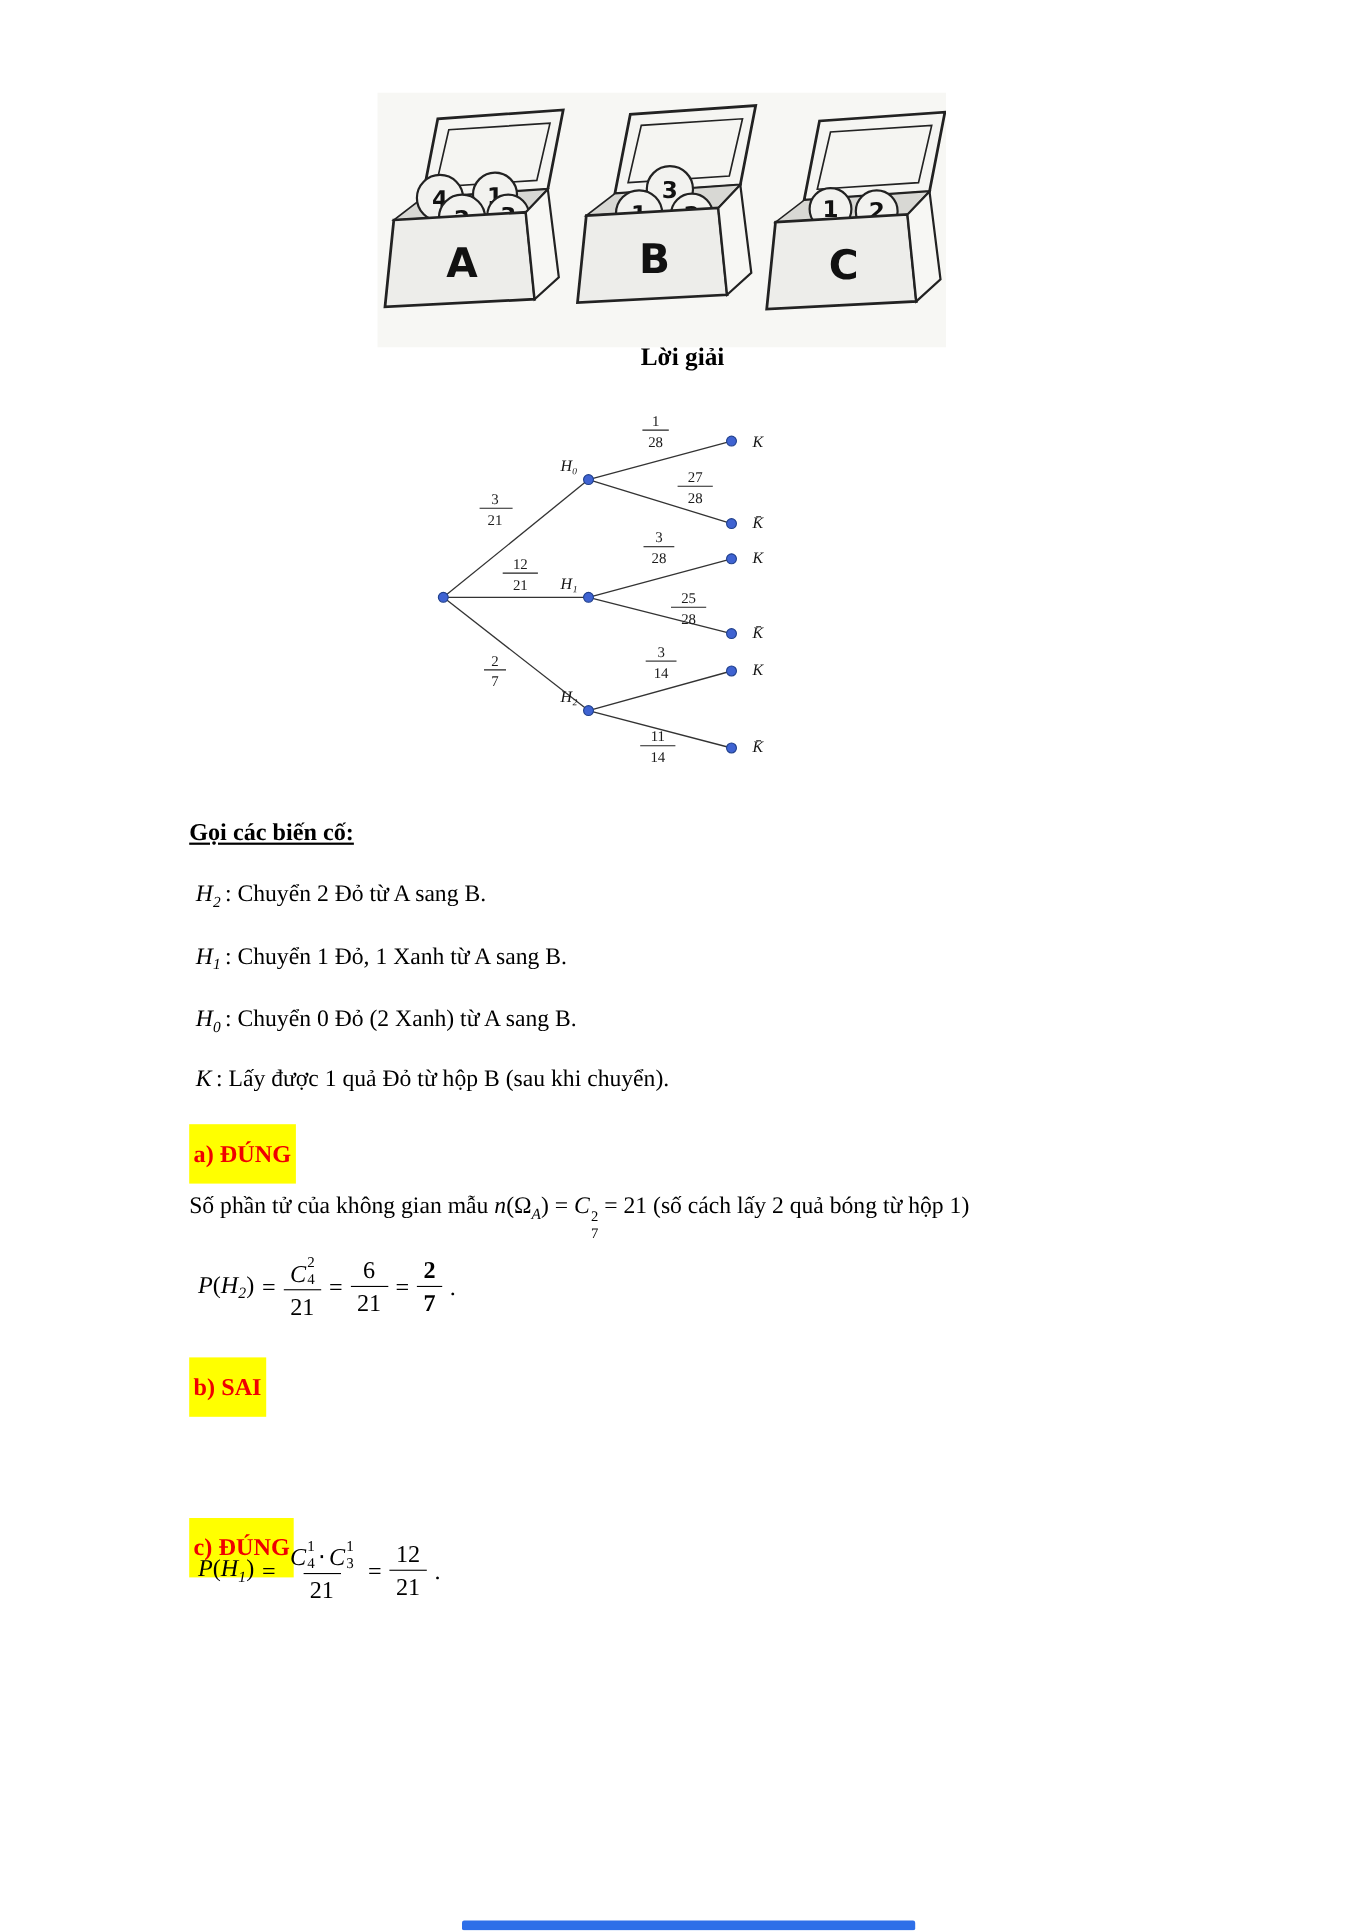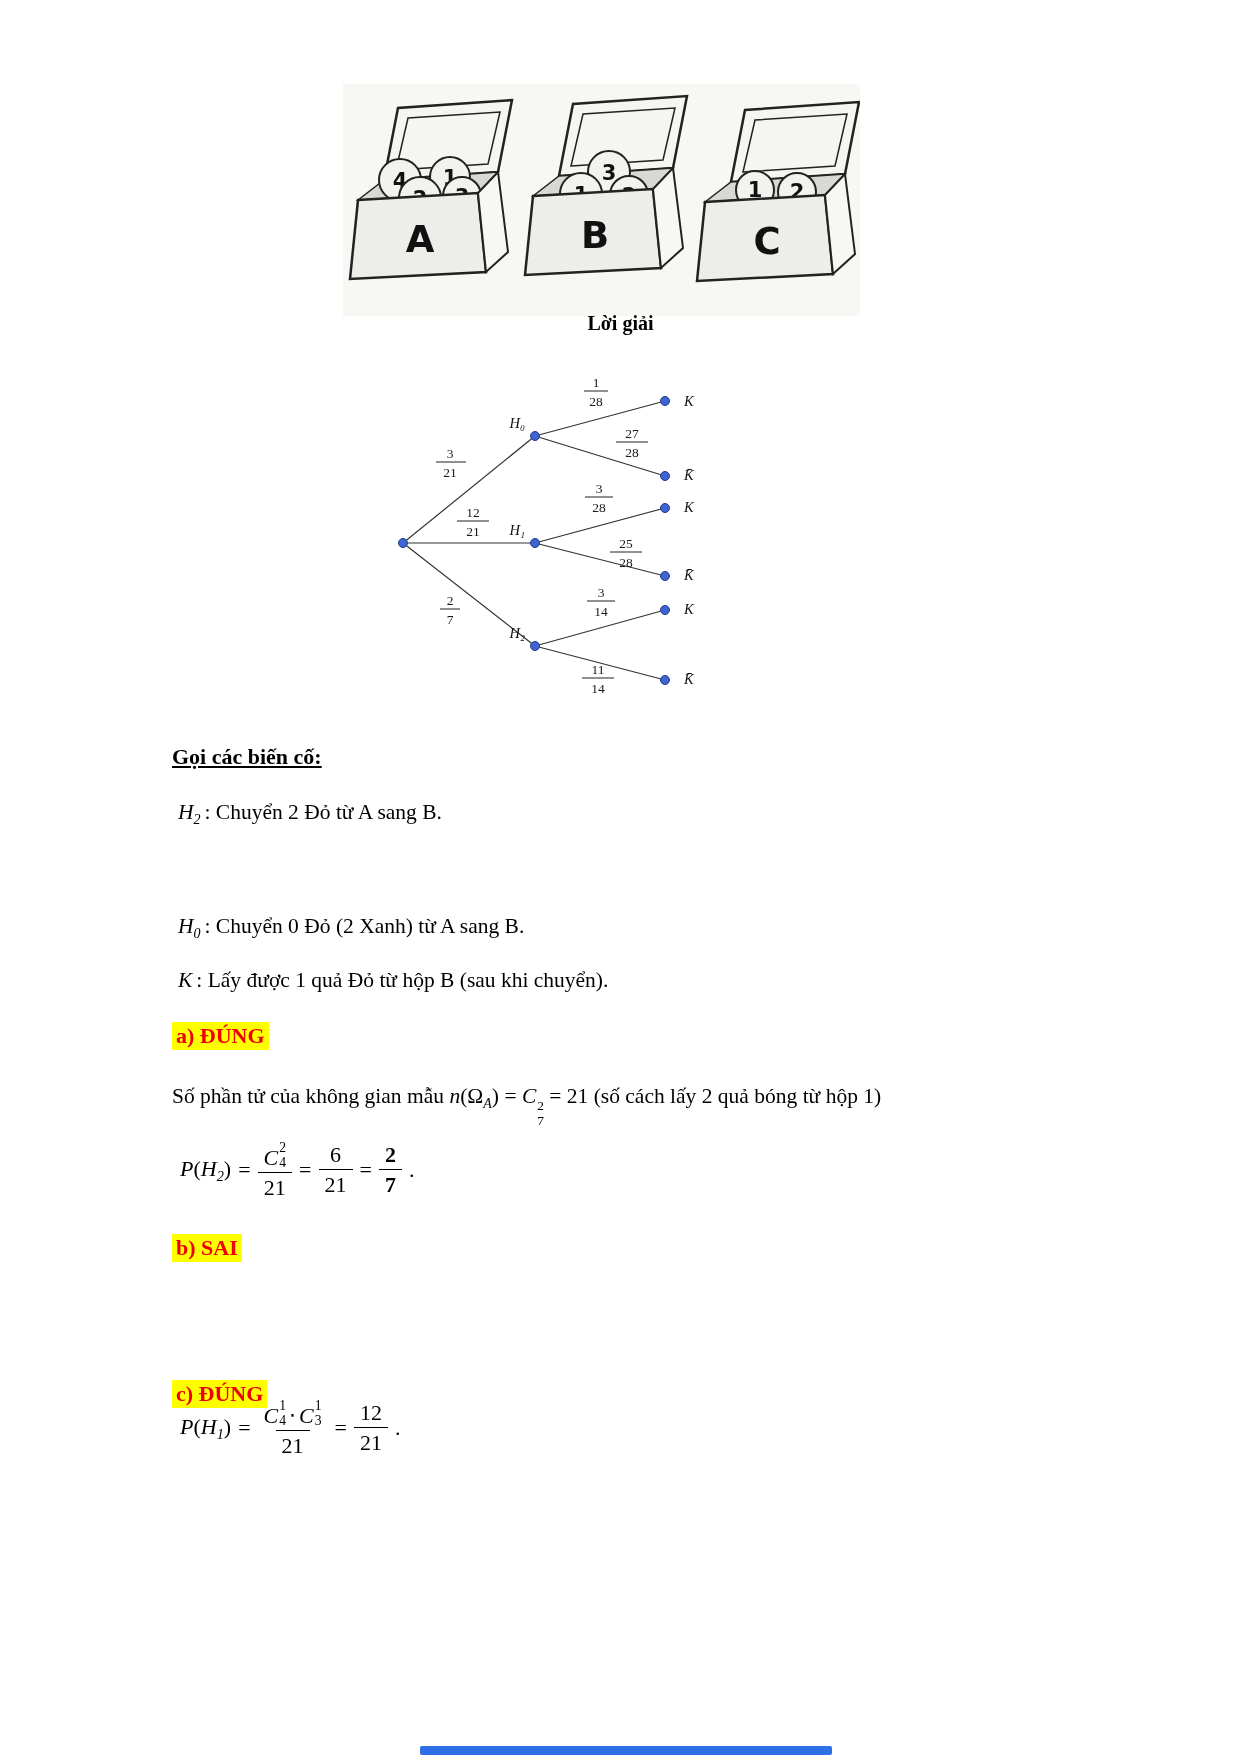--- a/index.html
+++ b/index.html
@@ -1,24 +1,24 @@
 <!DOCTYPE html>
 <html><head>
 <meta charset="utf-8">
 <style>
   html,body { margin:0; padding:0; background:#ffffff; }
   .page { position:relative; width:1241px; height:1755px; background:#ffffff;
           font-family:"Liberation Serif", serif; color:#000; overflow:hidden; }
   .abs { position:absolute; }
 
-  .title { left:0; top:312px; width:100%; text-align:center; font-weight:bold; font-size:20px; }
+  .title { left:0; top:312px; width:100%; text-align:center; font-weight:bold; font-size:23px; }
 
   .heading { font-weight:bold; font-size:22px;text-decoration:underline; }
   .hl { display:inline-block; background:#ffff00; color:#f00000; font-weight:bold;
-        font-size:22px; padding:1px 4px; }
+        font-size:22px; padding:14px 4px; }
 
   .para, .event-line { font-size:21.5px; white-space:nowrap; }
   .event-line .desc { margin-left:4px;text-align:center; }
   .mvar { font-style:italic; font-family:"Liberation Serif", serif; }
   sub.msub { font-size:0.65em; font-style:italic; }
 
   .ss { display:inline-flex; flex-direction:column; font-size:0.62em; line-height:1.12;
         vertical-align:-0.5em; margin-left:1px; font-style:normal; }
   .ss span { display:block; text-align:left; }
 
@@ -172,20 +172,23 @@
     <circle cx="277" cy="206" r="4.5" fill="#3f63d2" stroke="#20408c"></circle>
     <circle cx="277" cy="240" r="4.5" fill="#3f63d2" stroke="#20408c"></circle>
     <circle cx="277" cy="310" r="4.5" fill="#3f63d2" stroke="#20408c"></circle>
   </svg>
 
   <div class="abs heading" style="left:172px; top:744px;">Gọi các biến cố:</div>
 
   <div class="abs event-line" style="left:178px; top:800px;">
     <i class="mvar">H</i><sub class="msub">2</sub><span class="desc">: Chuyển 2 Đỏ từ A sang B.</span>
   </div>
+  <div class="abs event-line" style="left:178px; top:857px;">
+    <i class="mvar">H</i><sub class="msub">1</sub><span class="desc">: Chuyển 1 Đỏ, 1 Xanh từ A sang B.</span>
+  </div>
   <div class="abs event-line" style="left:178px; top:914px;">
     <i class="mvar">H</i><sub class="msub">0</sub><span class="desc">: Chuyển 0 Đỏ (2 Xanh) từ A sang B.</span>
   </div>
   <div class="abs event-line" style="left:178px; top:968px;">
     <i class="mvar">K</i><sub class="msub"></sub><span class="desc">: Lấy được 1 quả Đỏ từ hộp B (sau khi chuyển).</span>
   </div>
 
   <div class="abs" style="left:172px; top:1022px;">
     <span class="hl">a) ĐÚNG</span>
   </div>

